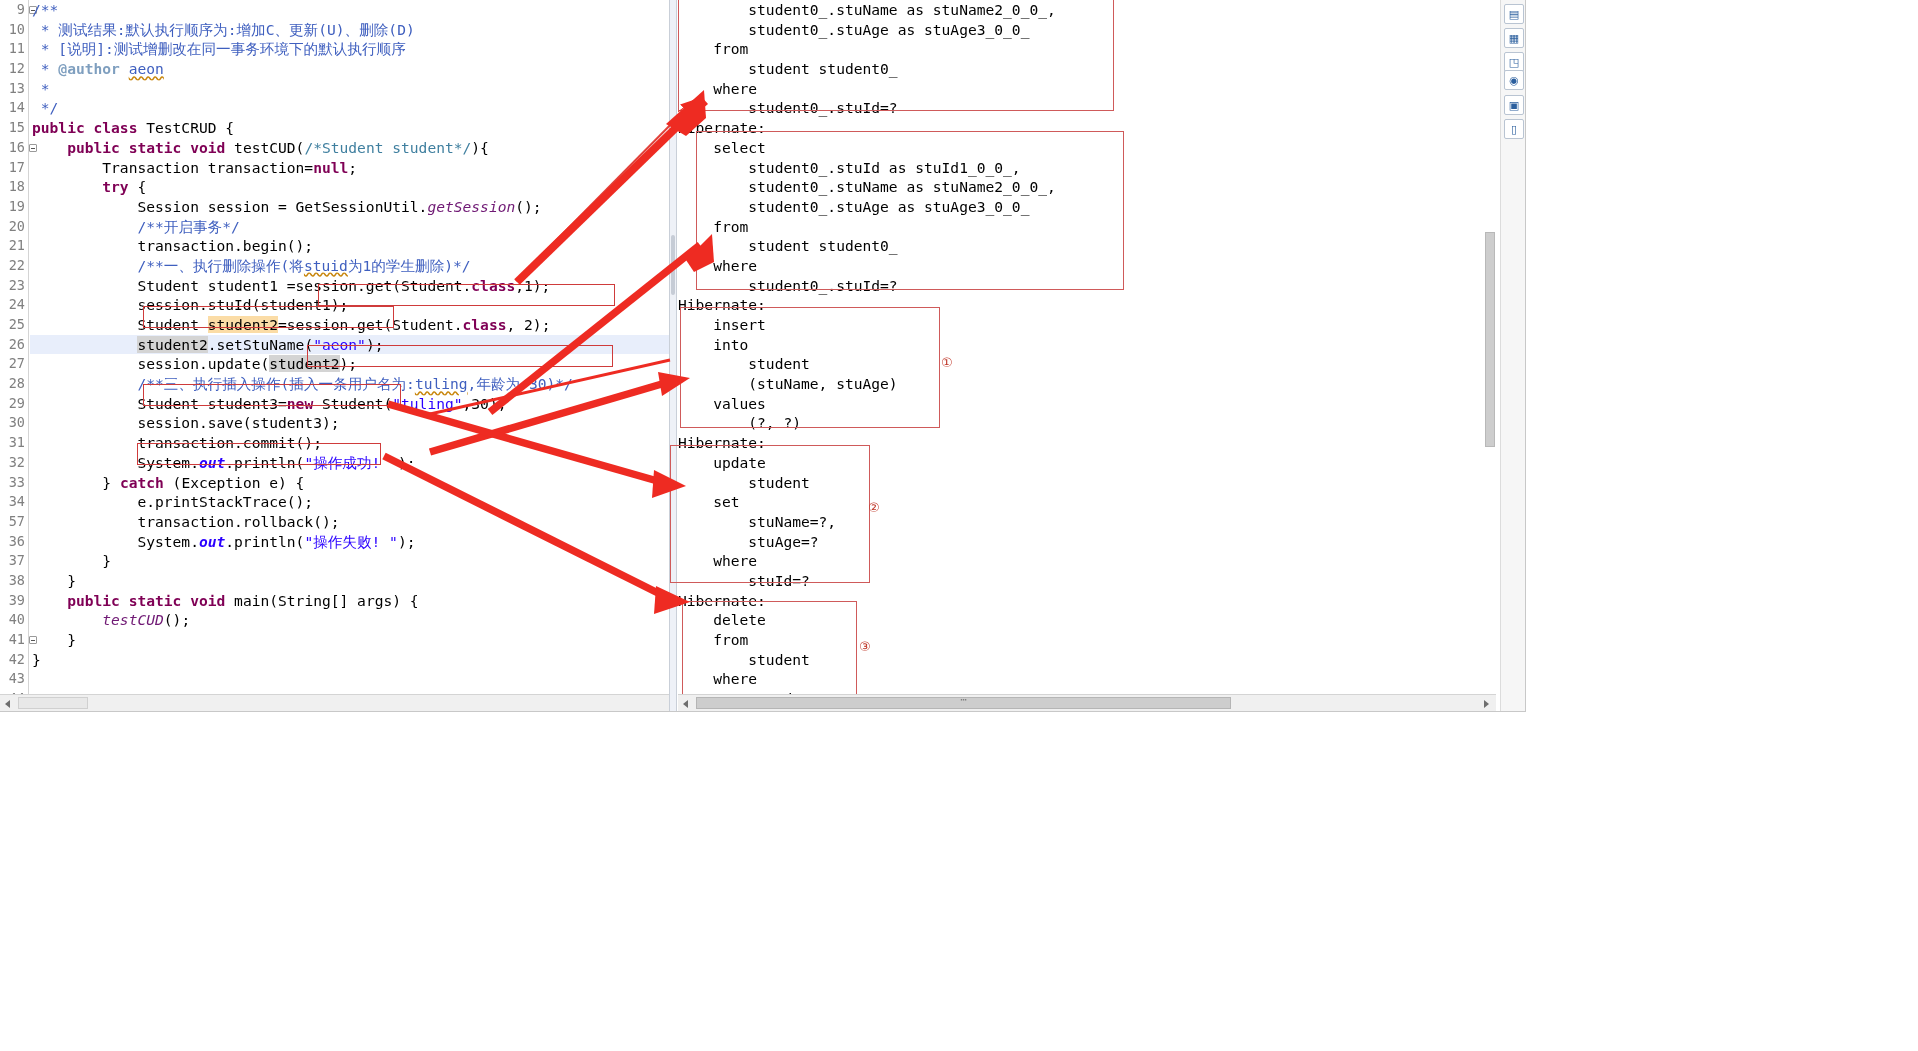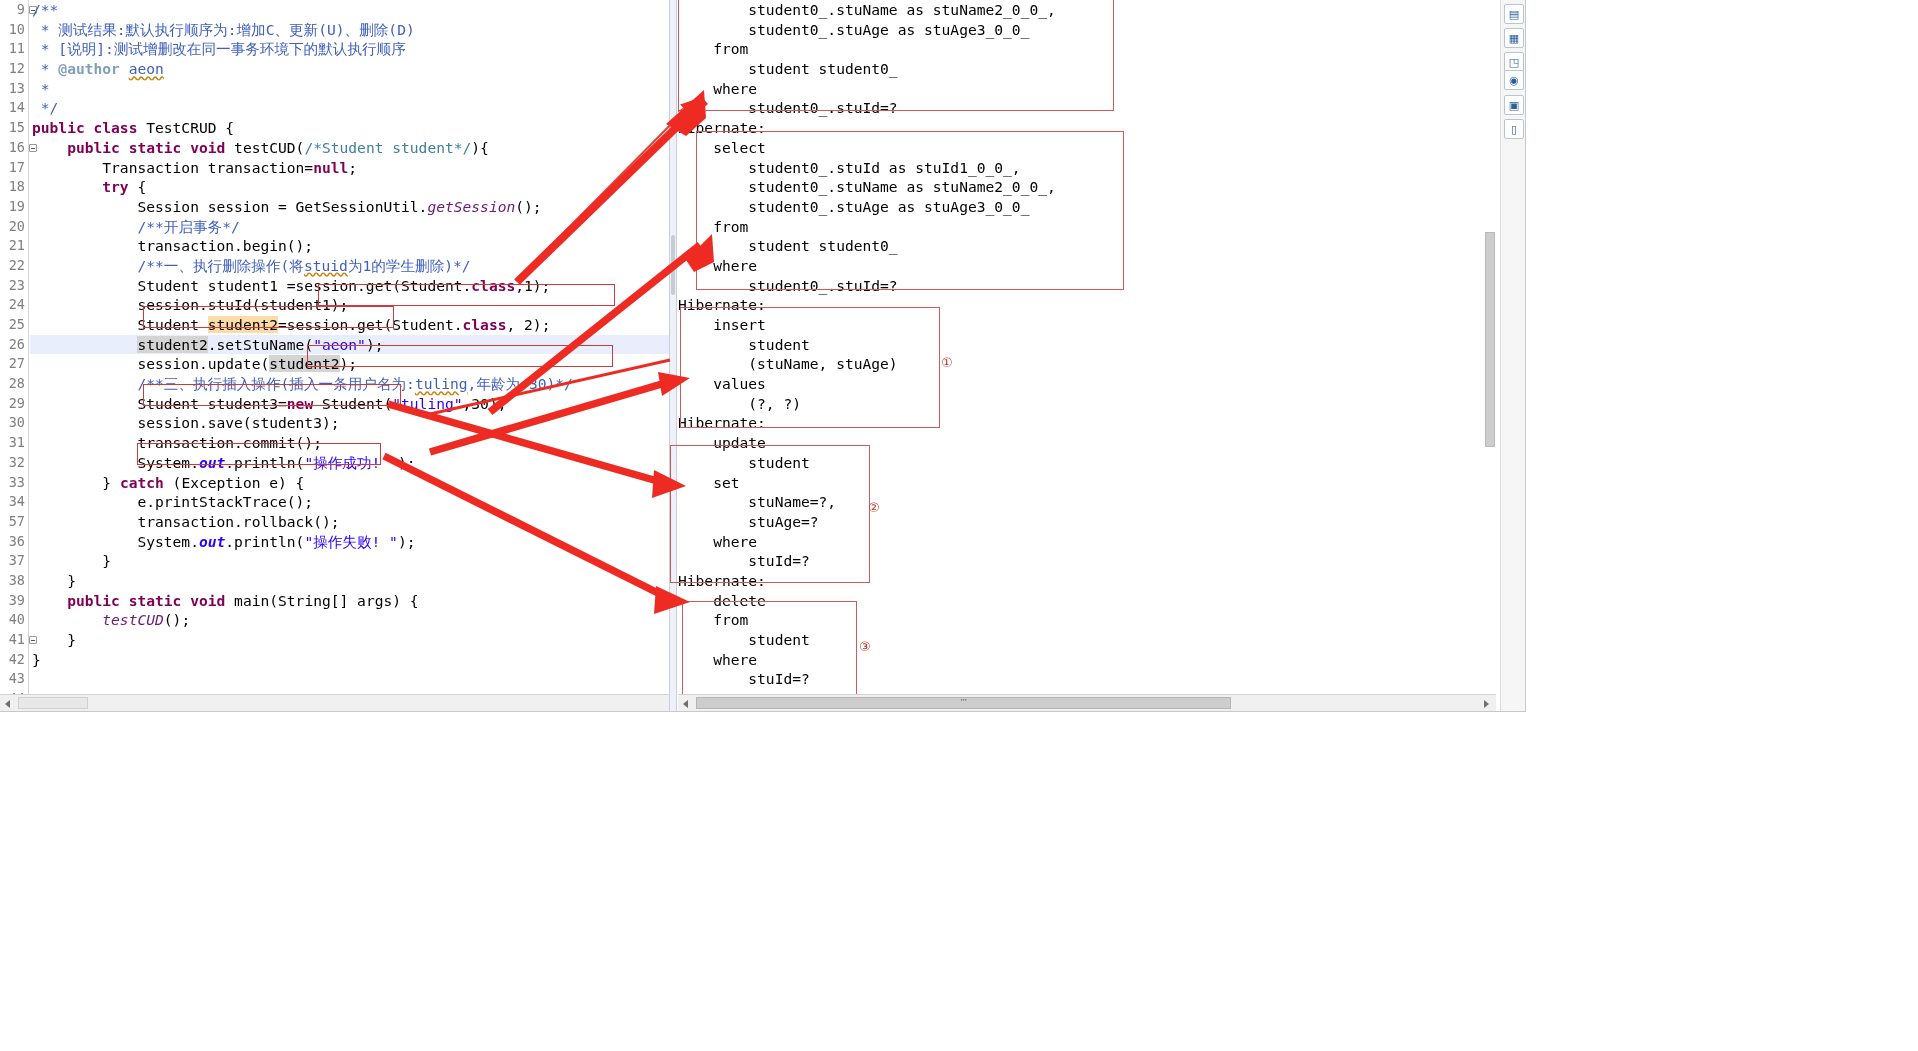--- a/index.html
+++ b/index.html
@@ -268,20 +268,21 @@
     <div class="conline">    select</div>
     <div class="conline">        student0_.stuId as stuId1_0_0_,</div>
     <div class="conline">        student0_.stuName as stuName2_0_0_,</div>
     <div class="conline">        student0_.stuAge as stuAge3_0_0_</div>
     <div class="conline">    from</div>
     <div class="conline">        student student0_</div>
     <div class="conline">    where</div>
     <div class="conline">        student0_.stuId=?</div>
     <div class="conline hdr">Hibernate:</div>
     <div class="conline">    insert</div>
+    <div class="conline">    into</div>
     <div class="conline">        student</div>
     <div class="conline">        (stuName, stuAge)</div>
     <div class="conline">    values</div>
     <div class="conline">        (?, ?)</div>
     <div class="conline hdr">Hibernate:</div>
     <div class="conline">    update</div>
     <div class="conline">        student</div>
     <div class="conline">    set</div>
     <div class="conline">        stuName=?,</div>
     <div class="conline">        stuAge=?</div>

